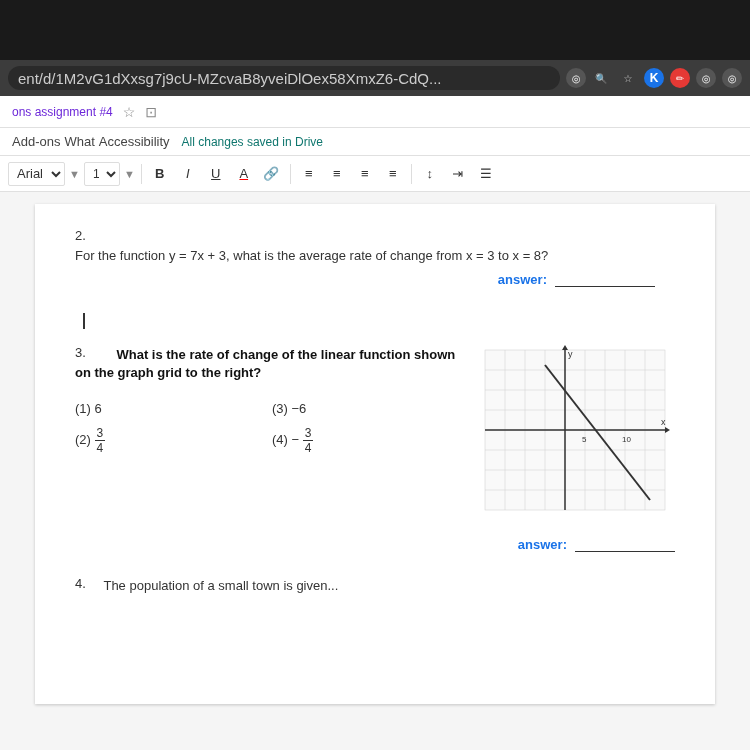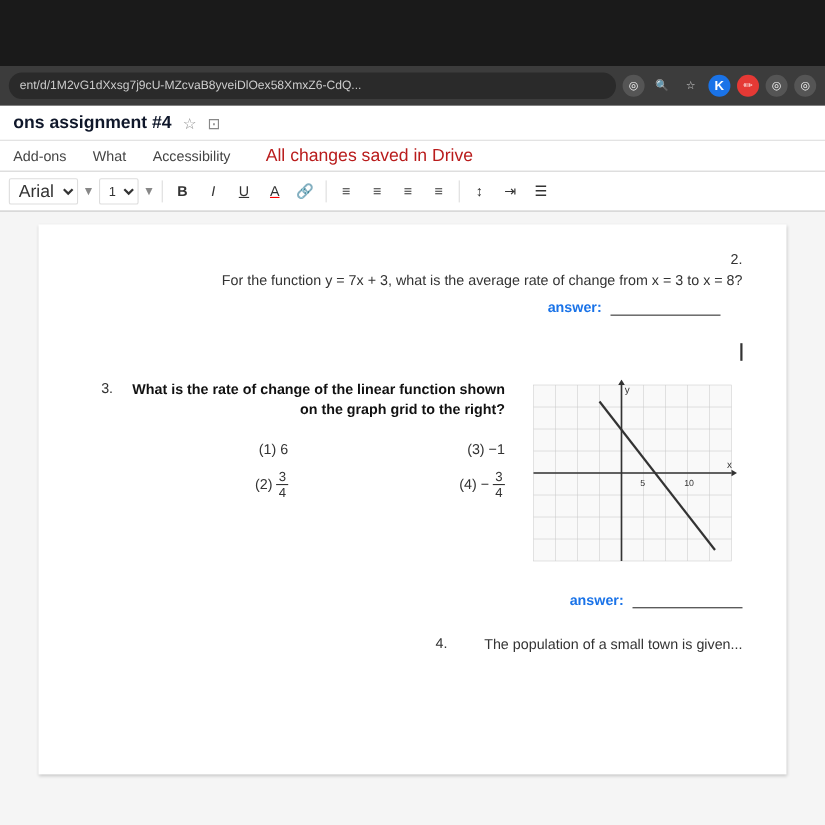--- a/index.html
+++ b/index.html
@@ -27,21 +27,21 @@
 
     .url-bar {
       flex: 1;
       background: #2a2a2a;
       border-radius: 16px;
       height: 24px;
       display: flex;
       align-items: center;
       padding: 0 10px;
       color: #ccc;
-      font-size: 11px;
+      font-size: 15px;
       overflow: hidden;
     }
 
     .browser-icons {
       display: flex;
       gap: 6px;
       align-items: center;
     }
 
     .browser-icon {
@@ -63,54 +63,54 @@
       height: 32px;
       background: #fff;
       display: flex;
       align-items: center;
       padding: 0 12px;
       gap: 10px;
       border-bottom: 1px solid #e0e0e0;
     }
 
     .doc-title {
-      font-size: 16px;
-      font-weight: 700;
-      color: #0f172a;
+      font-size: 12px;
+      font-weight: 400;
+      color: #6d28d9;
     }
 
     .title-icon {
       color: #888;
       font-size: 14px;
       cursor: pointer;
     }
 
     .menu-bar {
       position: absolute;
       top: 128px;
       left: 0;
       right: 0;
       height: 28px;
       background: #fff;
       display: flex;
       align-items: center;
       padding: 0 12px;
-      gap: 24px;
+      gap: 4px;
       border-bottom: 1px solid #e0e0e0;
     }
 
     .menu-item {
       font-size: 13px;
       color: #444;
       cursor: pointer;
     }
 
     .saved-text {
-      font-size: 16px;
-      color: #b91c1c;
+      font-size: 12px;
+      color: #0f766e;
       margin-left: 8px;
     }
 
     .toolbar {
       position: absolute;
       top: 156px;
       left: 0;
       right: 0;
       height: 36px;
       background: #fff;
@@ -119,21 +119,21 @@
       padding: 0 8px;
       gap: 4px;
       border-bottom: 1px solid #e0e0e0;
     }
 
     .font-select {
       background: #fff;
       border: 1px solid #ddd;
       border-radius: 2px;
       padding: 2px 4px;
-      font-size: 16px;
+      font-size: 13px;
       color: #333;
       height: 24px;
     }
 
     .font-size-select {
       background: #fff;
       border: 1px solid #ddd;
       border-radius: 2px;
       padding: 2px 4px;
       font-size: 12px;
@@ -177,21 +177,20 @@
       overflow: hidden;
     }
 
     .page {
       background: #fff;
       margin: 12px auto;
       width: 680px;
       min-height: 500px;
       padding: 24px 40px;
       box-shadow: 0 1px 3px rgba(0,0,0,0.2);
-      text-align: right;
     }
 
     .question {
       margin-bottom: 24px;
     }
 
     .question-num {
       font-size: 13px;
       color: #333;
       display: inline-block;
@@ -288,21 +287,20 @@
     }
 
     .graph-svg {
       width: 200px;
       height: 180px;
     }
 
     .question-4-text {
       font-size: 13px;
       color: #333;
-      margin-left: 29px;
     }
 
     .answer-line-3 {
       display: flex;
       justify-content: flex-end;
       align-items: center;
       margin-top: 8px;
     }
   </style>
 </head>
@@ -385,21 +383,21 @@
         <div class="question-3-left">
           <div>
             <span class="question-num">3.</span>
             <span class="question-3-bold">What is the rate of change of the linear function shown on the graph grid to the right?</span>
           </div>
           <div class="choices">
             <div class="choice">
               <span>(1) 6</span>
             </div>
             <div class="choice">
-              <span>(3) −1</span>
+              <span>(3) −6</span>
             </div>
             <div class="choice">
               <span>(2) </span>
               <span class="fraction">
                 <span class="numerator">3</span>
                 <span class="denominator">4</span>
               </span>
             </div>
             <div class="choice">
               <span>(4) −</span>

